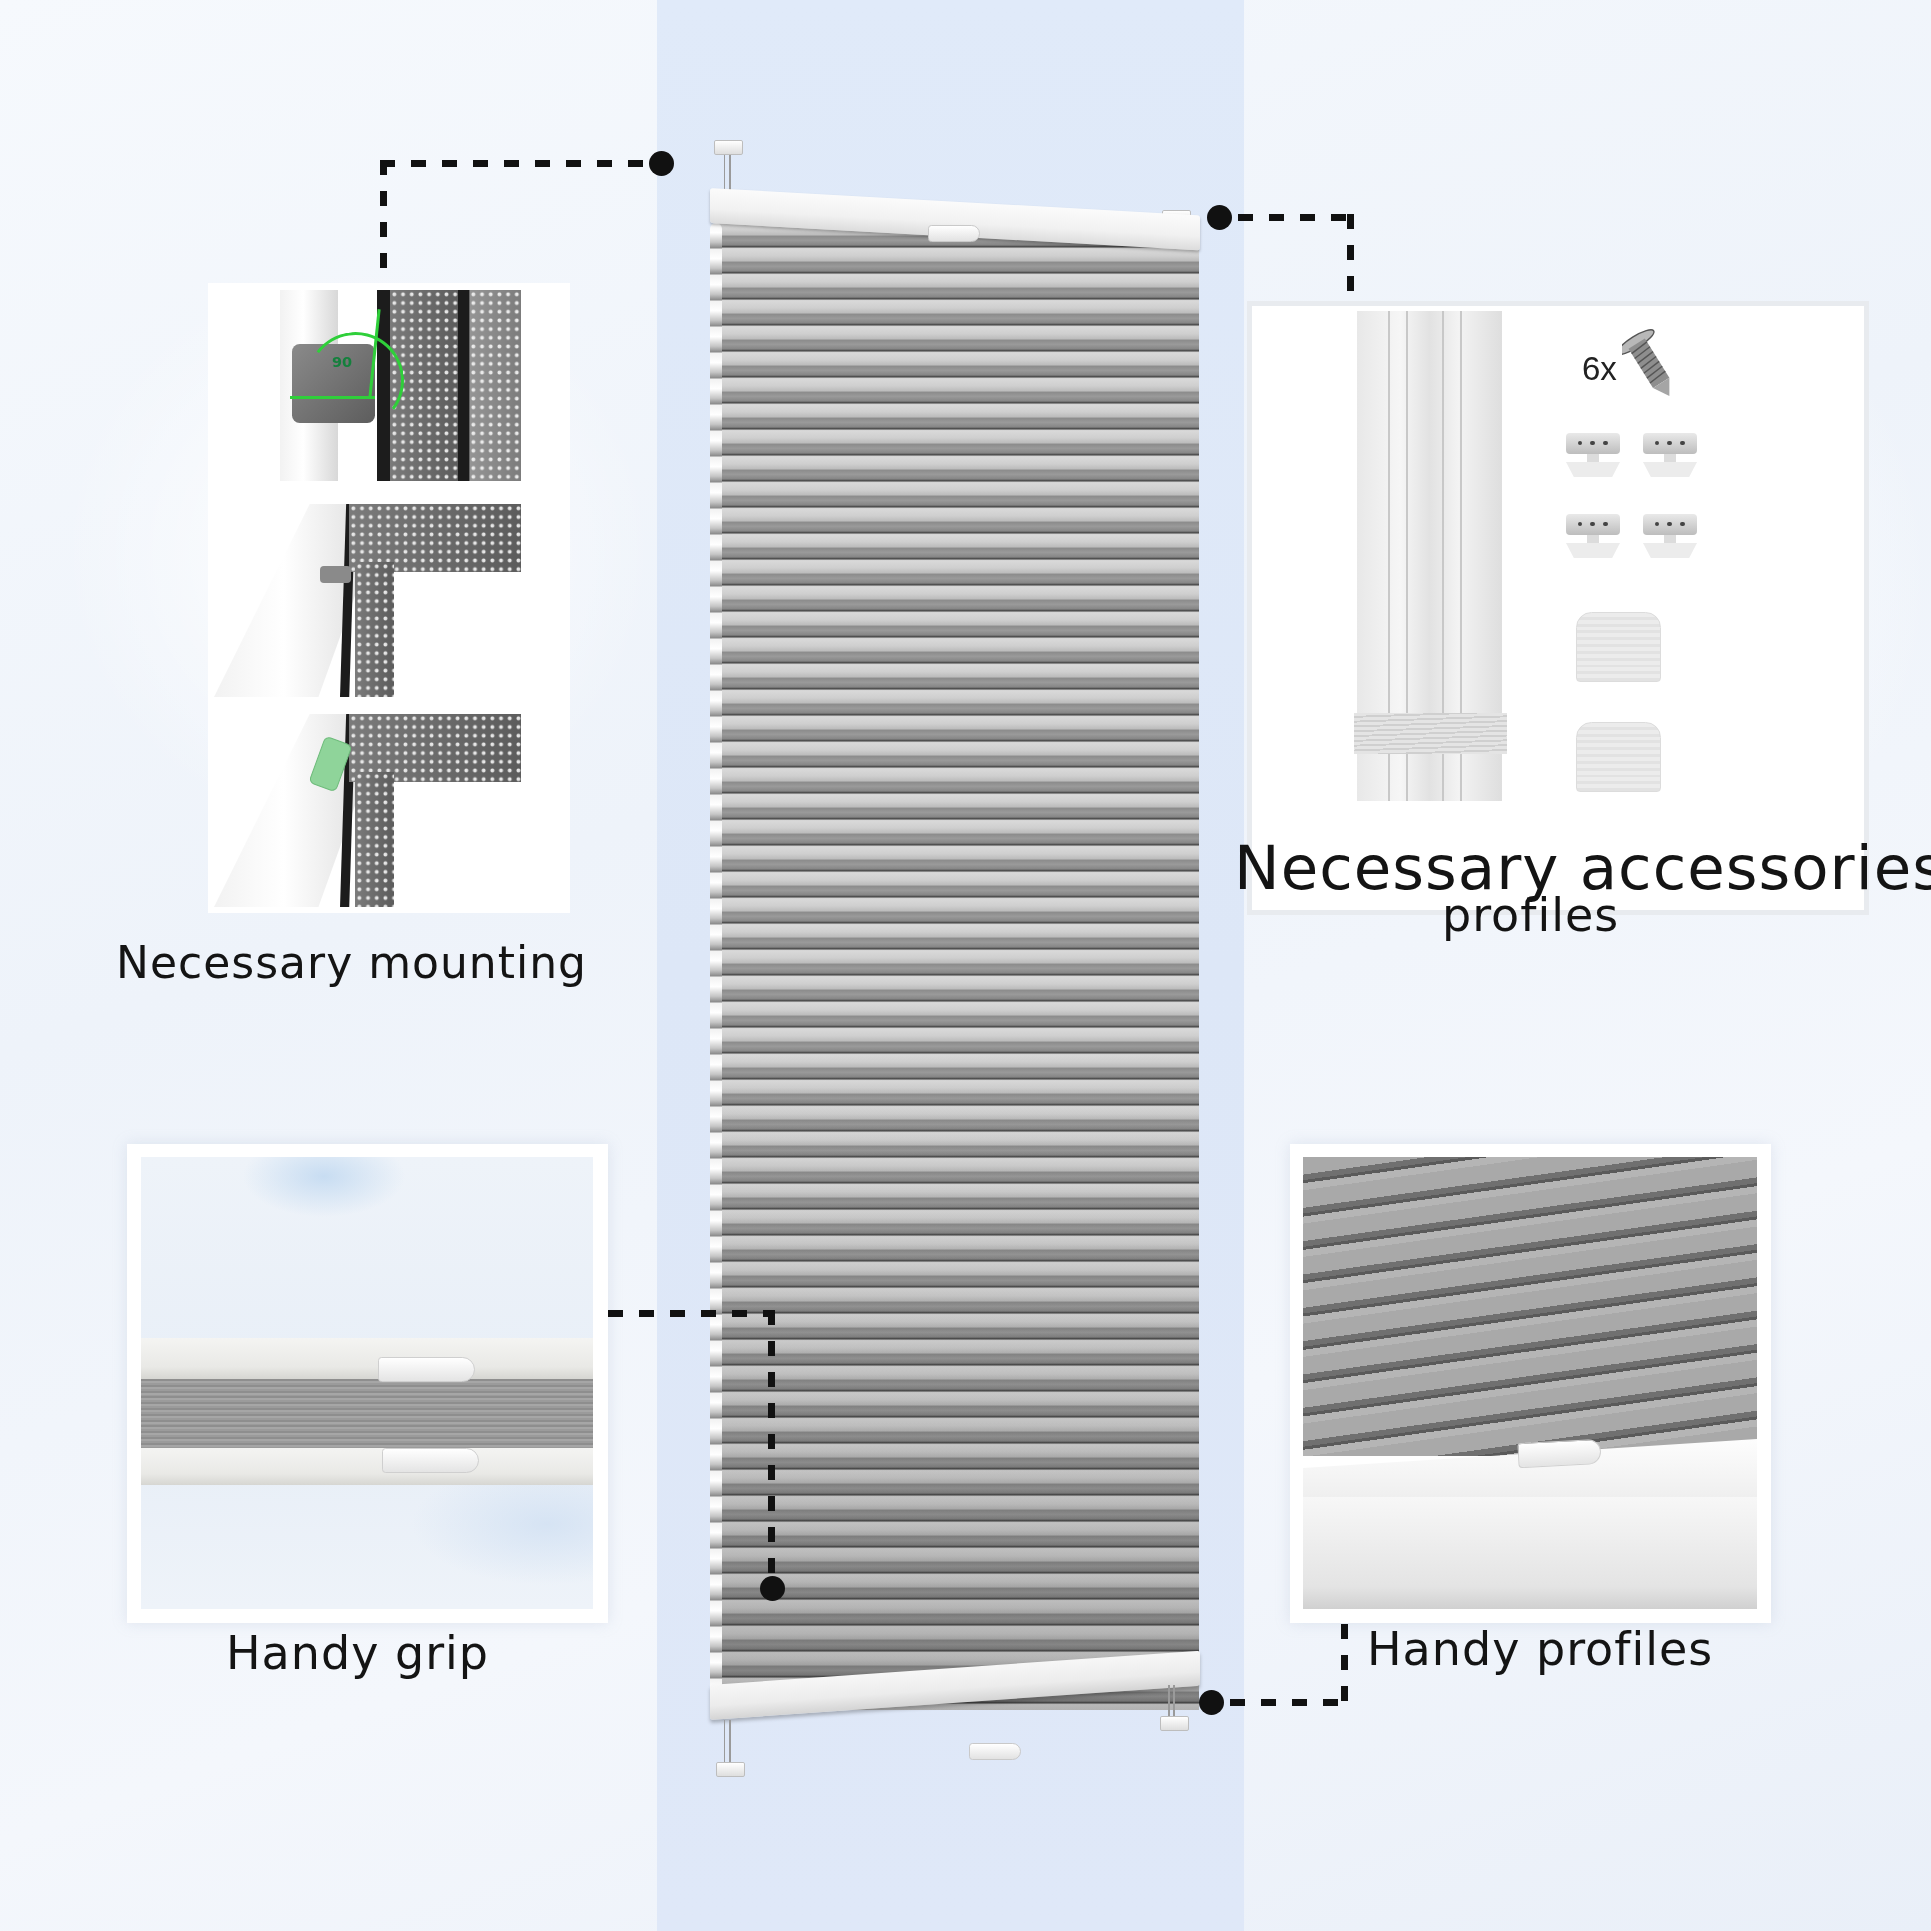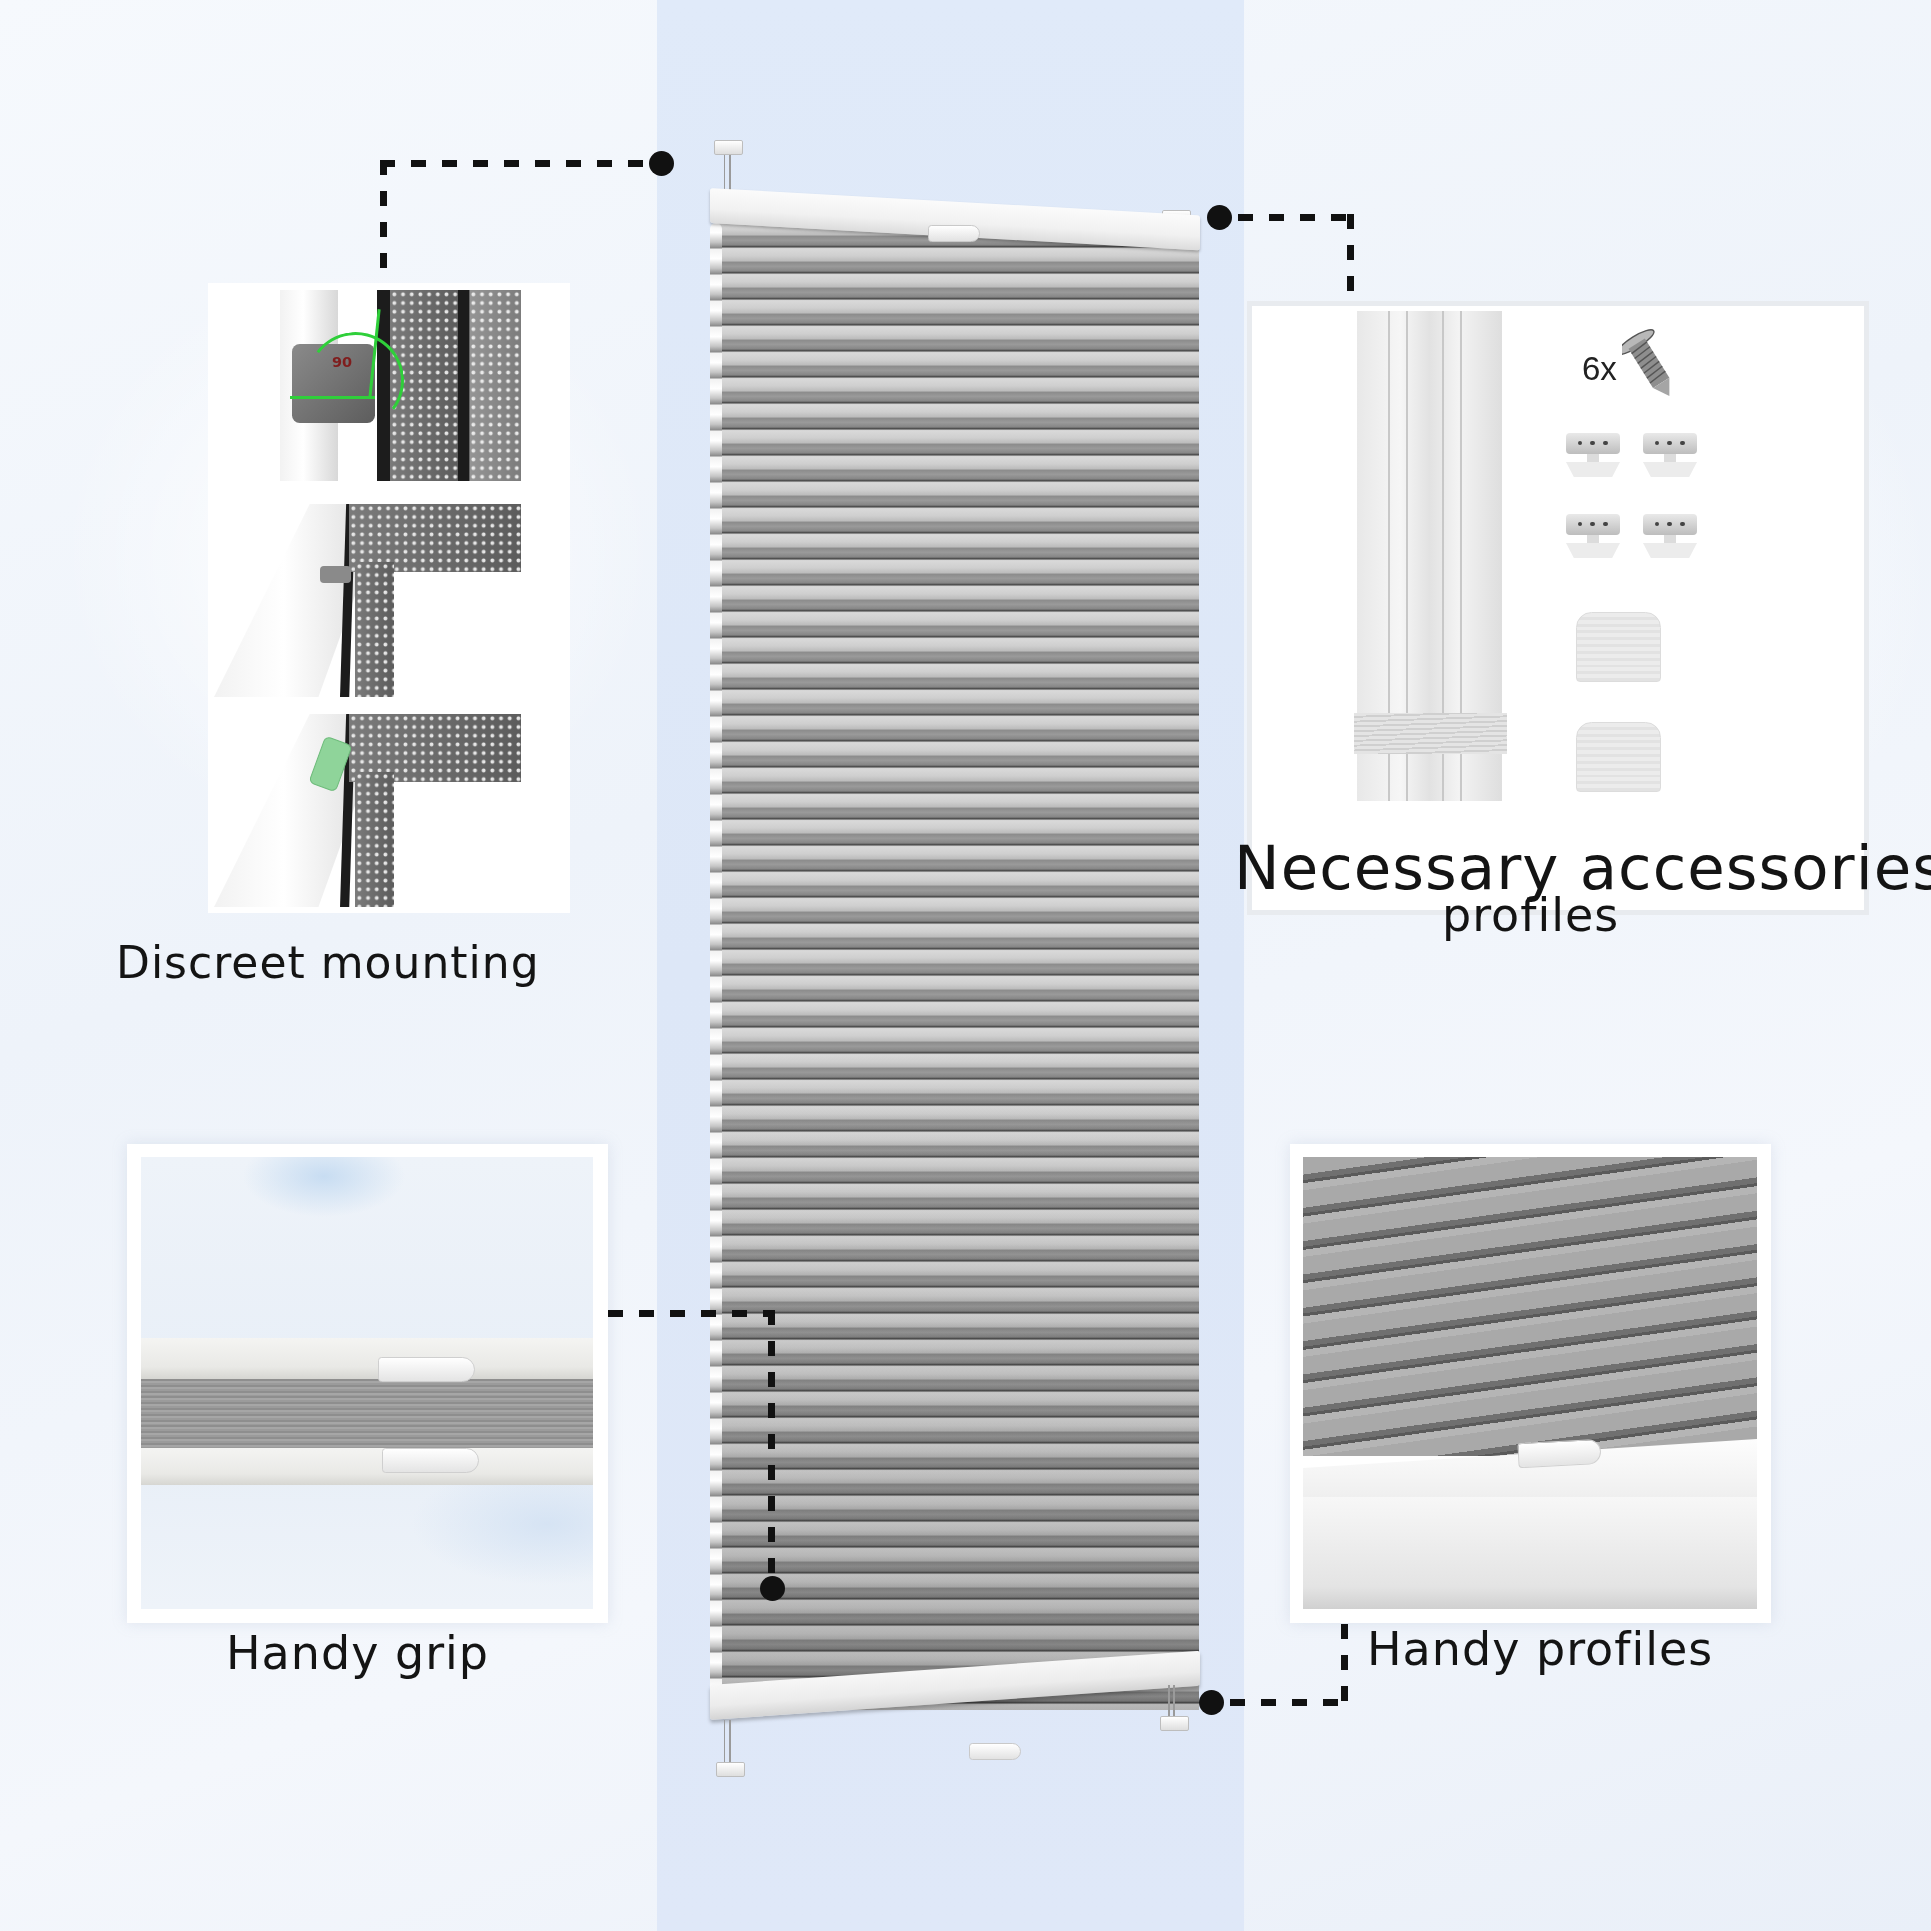--- a/index.html
+++ b/index.html
@@ -79,21 +79,21 @@
   
   .mount-img { position: absolute; overflow: hidden; background: #fff; }
   .frame-white { position: absolute; background: linear-gradient(90deg,#f2f2f2,#ffffff 40%,#d8d8d8); }
   .frame-dark { position: absolute; background: #1c1c1c; }
   .glass-dots { position: absolute;
     background:
       radial-gradient(circle, #e6e6e6 1.4px, transparent 2.4px) 0 0/8.7px 8.7px,
       linear-gradient(90deg, #7b7b7b, #5c5c5c);
   }
   .angle-label {
-    position: absolute; color: #7f1d1d; font-weight: 700; font-size: 14.5px;
+    position: absolute; color: #15803d; font-weight: 700; font-size: 14.5px;
     font-family: "DejaVu Sans", sans-serif;
   }
   .angle-arc {
     position: absolute; border: 3.9px solid #2fcf3a; border-color: #2fcf3a #2fcf3a transparent transparent;
     border-radius: 50%;
   }
   .green-clip { position: absolute; background: #8fd49a; border-radius: 5.8px; border: 1px solid #6dbb7a; }
 
   
   .profile-bar { position: absolute; background: linear-gradient(90deg,#e8e8e8,#f6f6f6 30%,#e2e2e2 50%,#f3f3f3 70%,#dedede); }
@@ -191,21 +191,21 @@
 </div>
 
 <div class="mount-img" style="left:214px;top:714px;width:307px;height:193px;">
   <div class="frame-white" style="left:0;top:0;width:174px;height:193px;clip-path:polygon(55% 0,100% 0,60% 100%,0 100%);"></div>
   <div class="frame-dark" style="left:126px;top:0;width:15.4px;height:193px;clip-path:polygon(40% 0,100% 0,60% 100%,0 100%);"></div>
   <div class="glass-dots" style="left:135px;top:0;width:172px;height:68px;"></div>
   <div class="glass-dots" style="left:141px;top:58px;width:39px;height:135px;"></div>
   <div class="green-clip" style="left:102px;top:25px;width:29px;height:50px;transform:rotate(20deg);"></div>
 </div>
 
-<div class="feature-label" style="left:116px;top:937px;font-size:44px;">Discreet mounting</div>
+<div class="feature-label" style="left:116px;top:937px;font-size:44px;">Necessary mounting</div>
 
 <div class="dot" style="left:1207px;top:205px;"></div>
 <div class="dash-h" style="left:1238px;top:214px;width:116px;"></div>
 <div class="dash-v" style="left:1347px;top:214px;height:85px;"></div>
 
 <div class="panel" style="left:1247px;top:301px;width:622px;height:614px;border:5.8px solid #e8ebef;"></div>
 
 <div class="profile-bar" style="left:1357px;top:311px;width:145px;height:490px;"></div>
 <div class="profile-groove" style="left:1388px;top:311px;height:490px;"></div>
 <div class="profile-groove" style="left:1406px;top:311px;height:490px;"></div>

